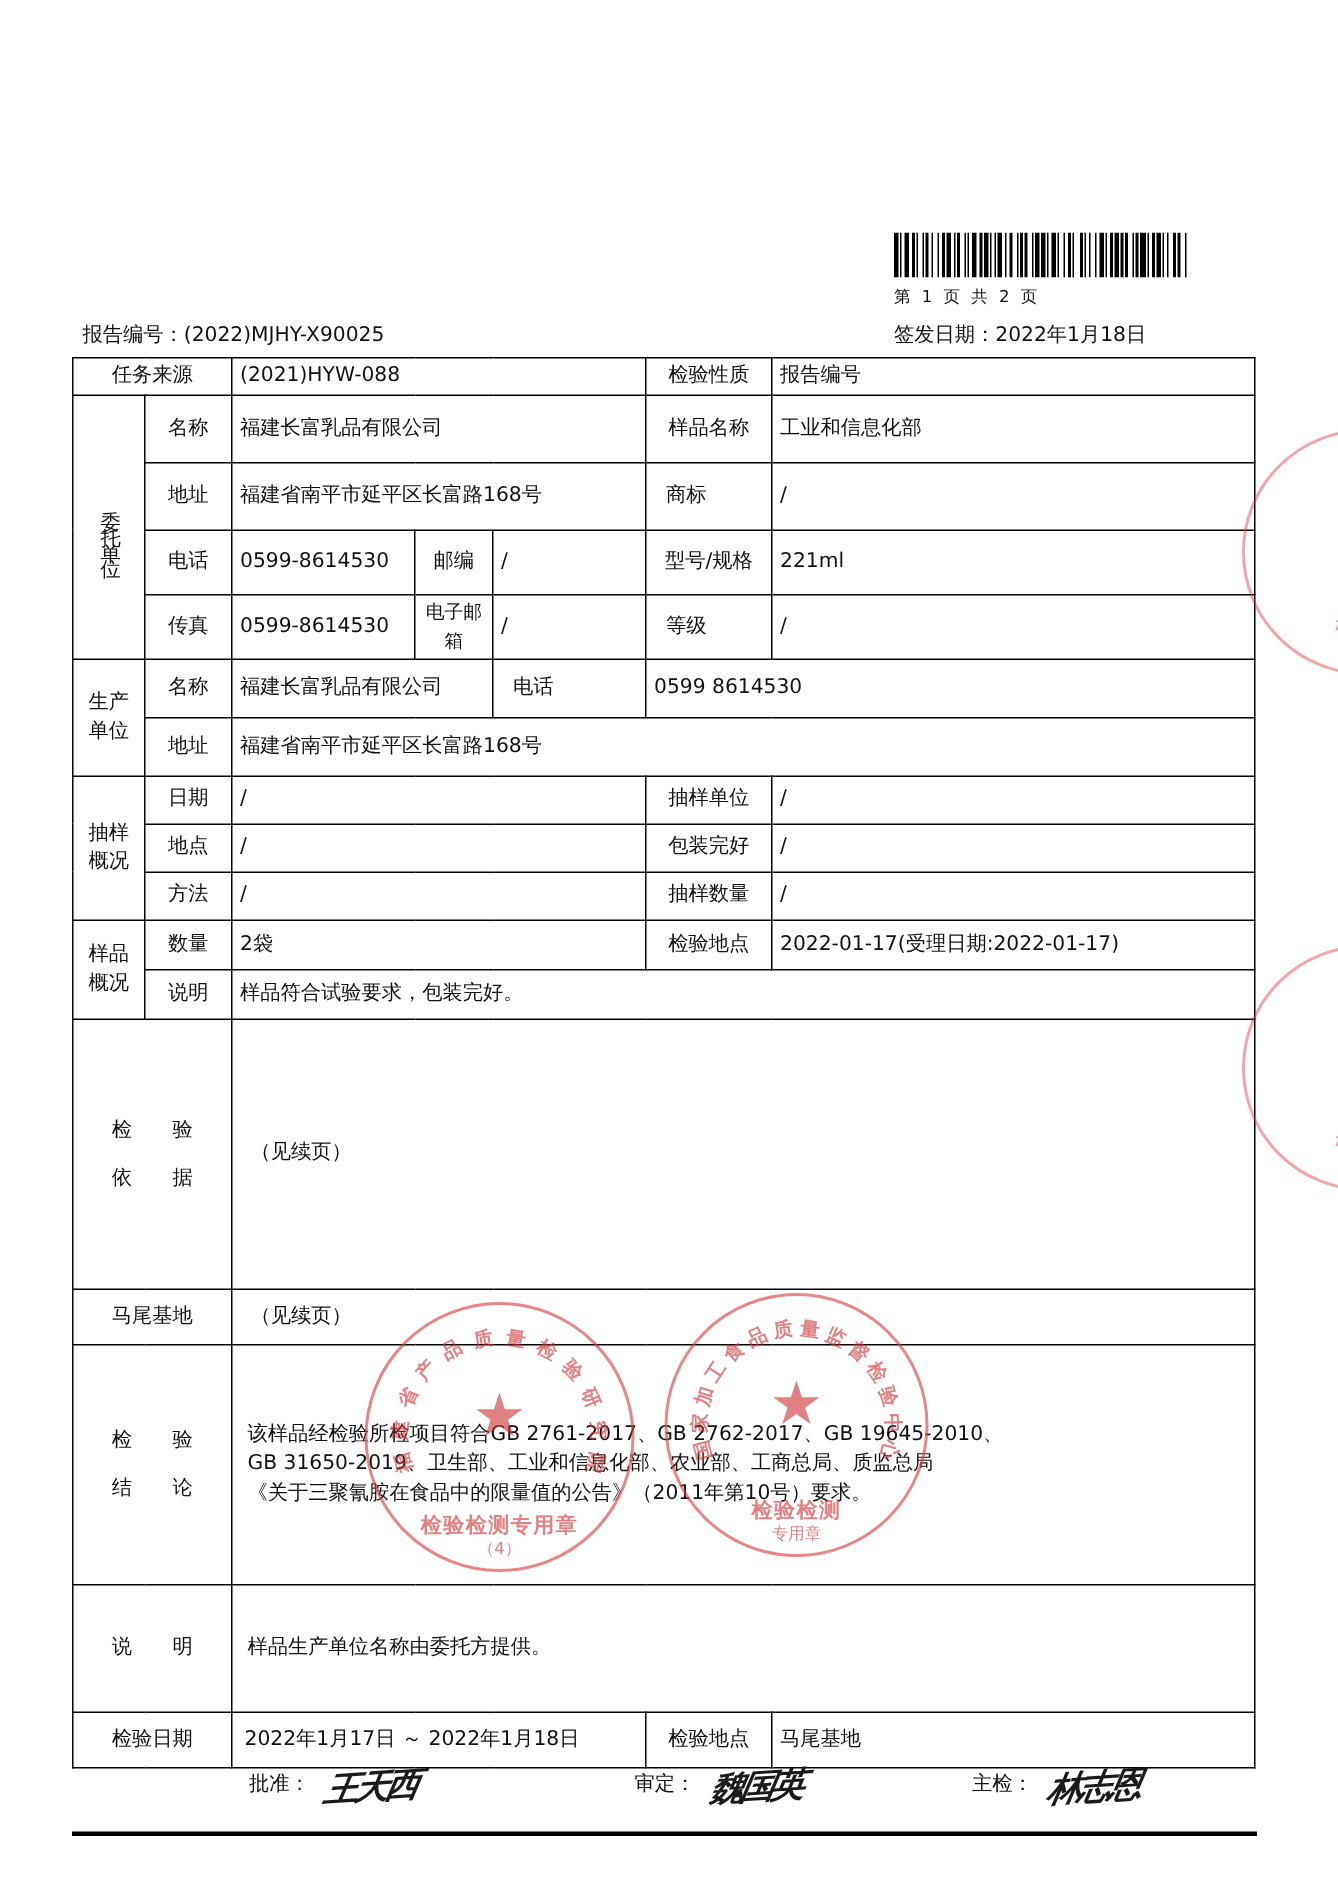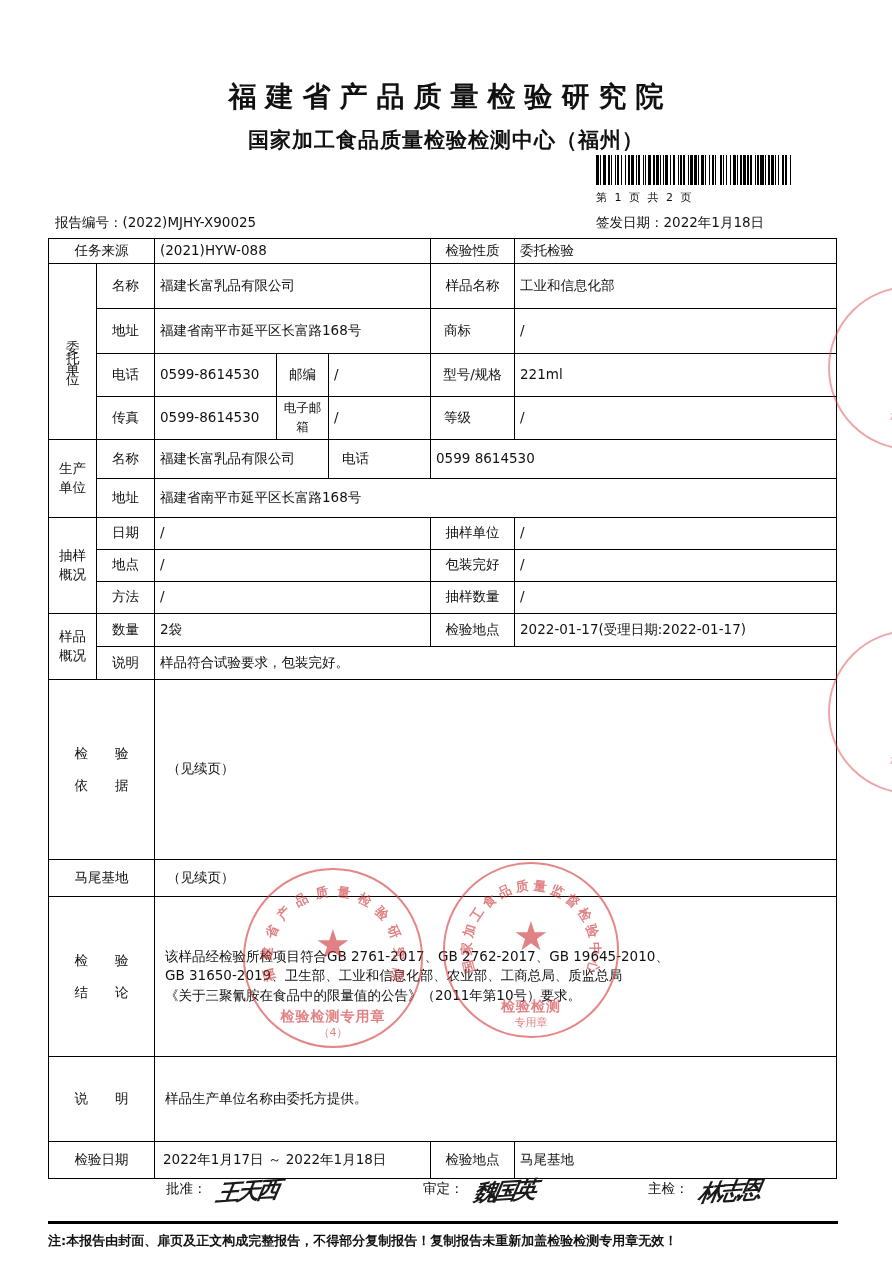--- a/index.html
+++ b/index.html
@@ -233,24 +233,20 @@
     text-align: center; font-size: 10px;
   }
   #seal-edge-upper { left: 828px; top: 286px; width: 160px; height: 160px; }
   #seal-edge-lower { left: 828px; top: 630px; width: 160px; height: 160px; }
 </style>
 </head>
 <body>
 
 <div class="page">
 
-  <div class="hdr">
-    <div class="org-title">福建省产品质量检验研究院</div>
-    <div class="center-title">国家加工食品质量检验检测中心（福州）</div>
-  </div>
 
 
   <div class="barcode" id="barcode">
       <i style="width: 3.15px; background: rgb(0, 0, 0);"></i>
       <i style="width: 1.05px; background: transparent;"></i>
       <i style="width: 1.05px; background: rgb(0, 0, 0);"></i>
       <i style="width: 2.1px; background: transparent;"></i>
       <i style="width: 3.15px; background: rgb(0, 0, 0);"></i>
       <i style="width: 1.05px; background: transparent;"></i>
       <i style="width: 2.1px; background: rgb(0, 0, 0);"></i>
@@ -374,21 +370,21 @@
       <col style="width:102px">
       <col style="width:84px">
       <col style="width:322px">
     </colgroup>
 
     <tbody>
         <tr>
       <td class="lbl" colspan="2">任务来源</td>
       <td colspan="3">(2021)HYW-088</td>
       <td class="lbl">检验性质</td>
-      <td>委托检验</td>
+      <td>报告编号</td>
     </tr>
 
     <tr>
       <td class="lbl vert-lbl" rowspan="4">
         <div style="writing-mode:vertical-rl;text-orientation:upright;letter-spacing:11px;margin:0 auto;">委托单位</div>
       </td>
       <td class="lbl">名称</td>
       <td colspan="3" style="height:40px">福建长富乳品有限公司</td>
       <td class="lbl">样品名称</td>
       <td>工业和信息化部</td>
@@ -533,21 +529,20 @@
       <span class="lab">审定：</span>
       <span class="scribble">魏国英</span>
     </div>
     <div class="sig sig3">
       <span class="lab">主检：</span>
       <span class="scribble">林志恩</span>
     </div>
   </div>
 
   <div class="rule"></div>
-  <div class="footnote">注:本报告由封面、扉页及正文构成完整报告，不得部分复制报告！复制报告未重新加盖检验检测专用章无效！</div>
 
   <div class="seal" id="seal-conclusion-left">
     <div class="ring-text">
         <span style="transform: rotate(-105deg) translate(-50%, -75px) rotate(0deg);">福</span>
         <span style="transform: rotate(-85.9091deg) translate(-50%, -75px) rotate(0deg);">建</span>
         <span style="transform: rotate(-66.8182deg) translate(-50%, -75px) rotate(0deg);">省</span>
         <span style="transform: rotate(-47.7273deg) translate(-50%, -75px) rotate(0deg);">产</span>
         <span style="transform: rotate(-28.6364deg) translate(-50%, -75px) rotate(0deg);">品</span>
         <span style="transform: rotate(-9.54545deg) translate(-50%, -75px) rotate(0deg);">质</span>
         <span style="transform: rotate(9.54545deg) translate(-50%, -75px) rotate(0deg);">量</span>

